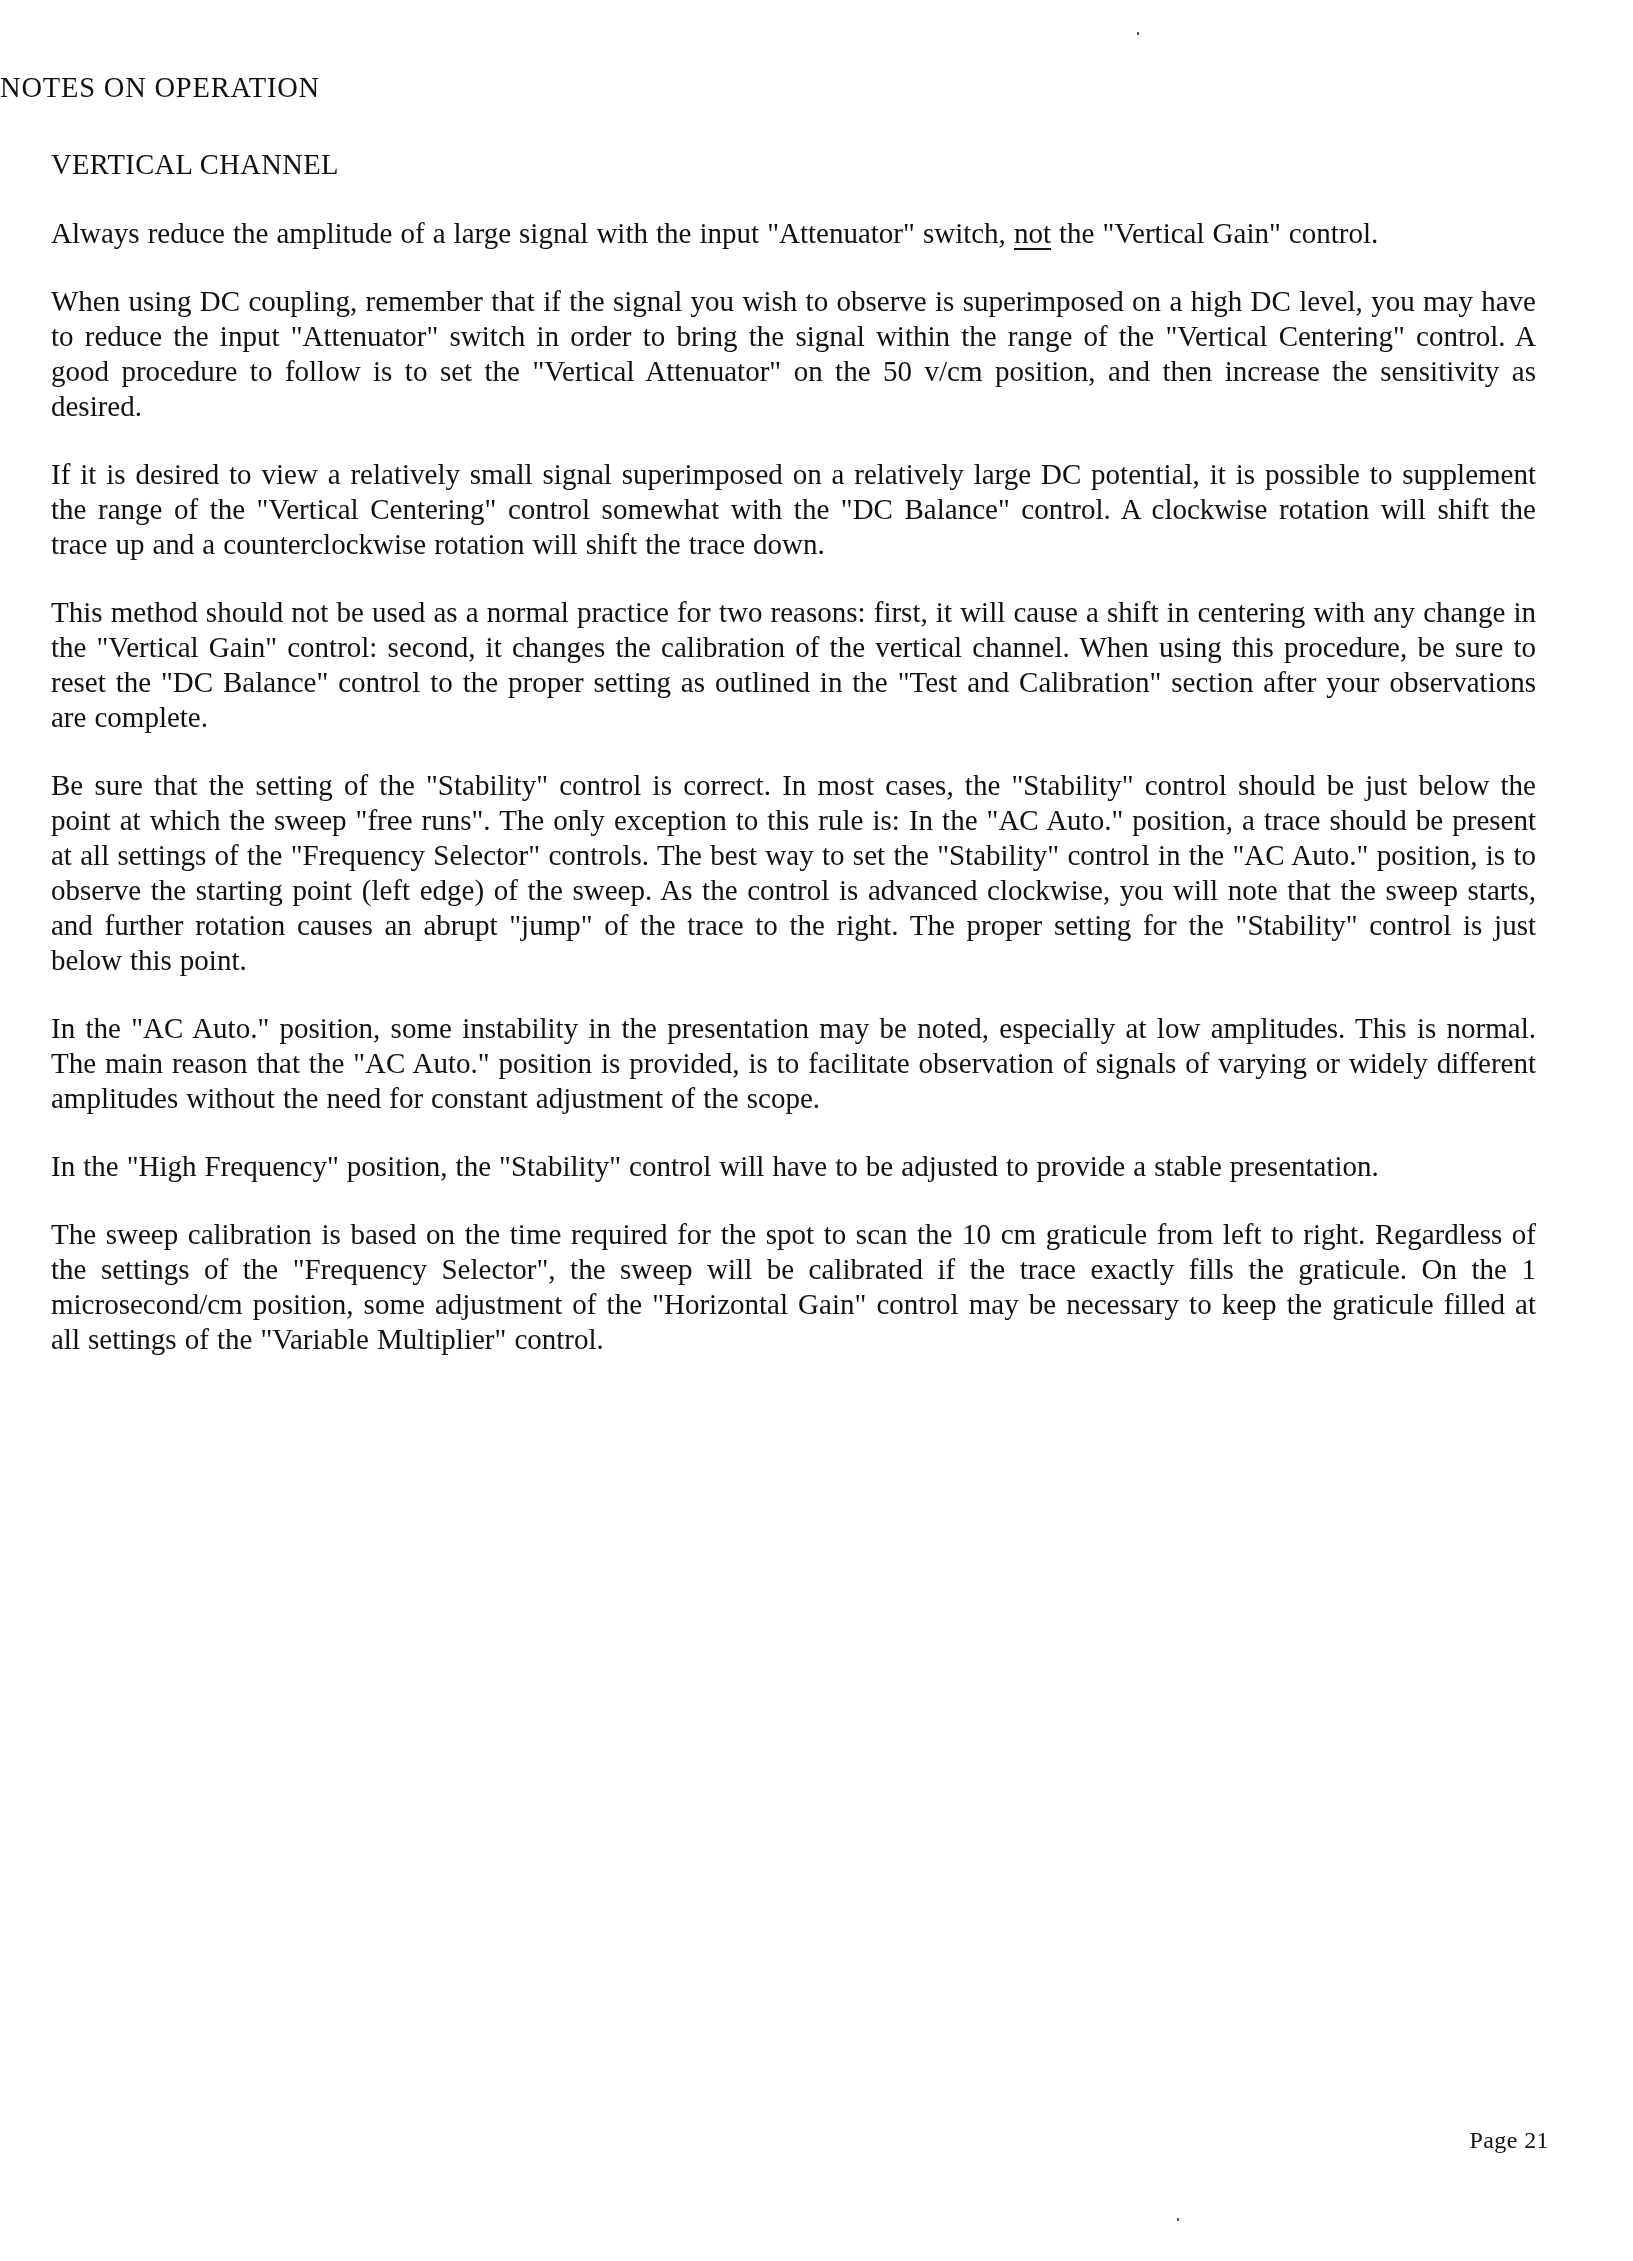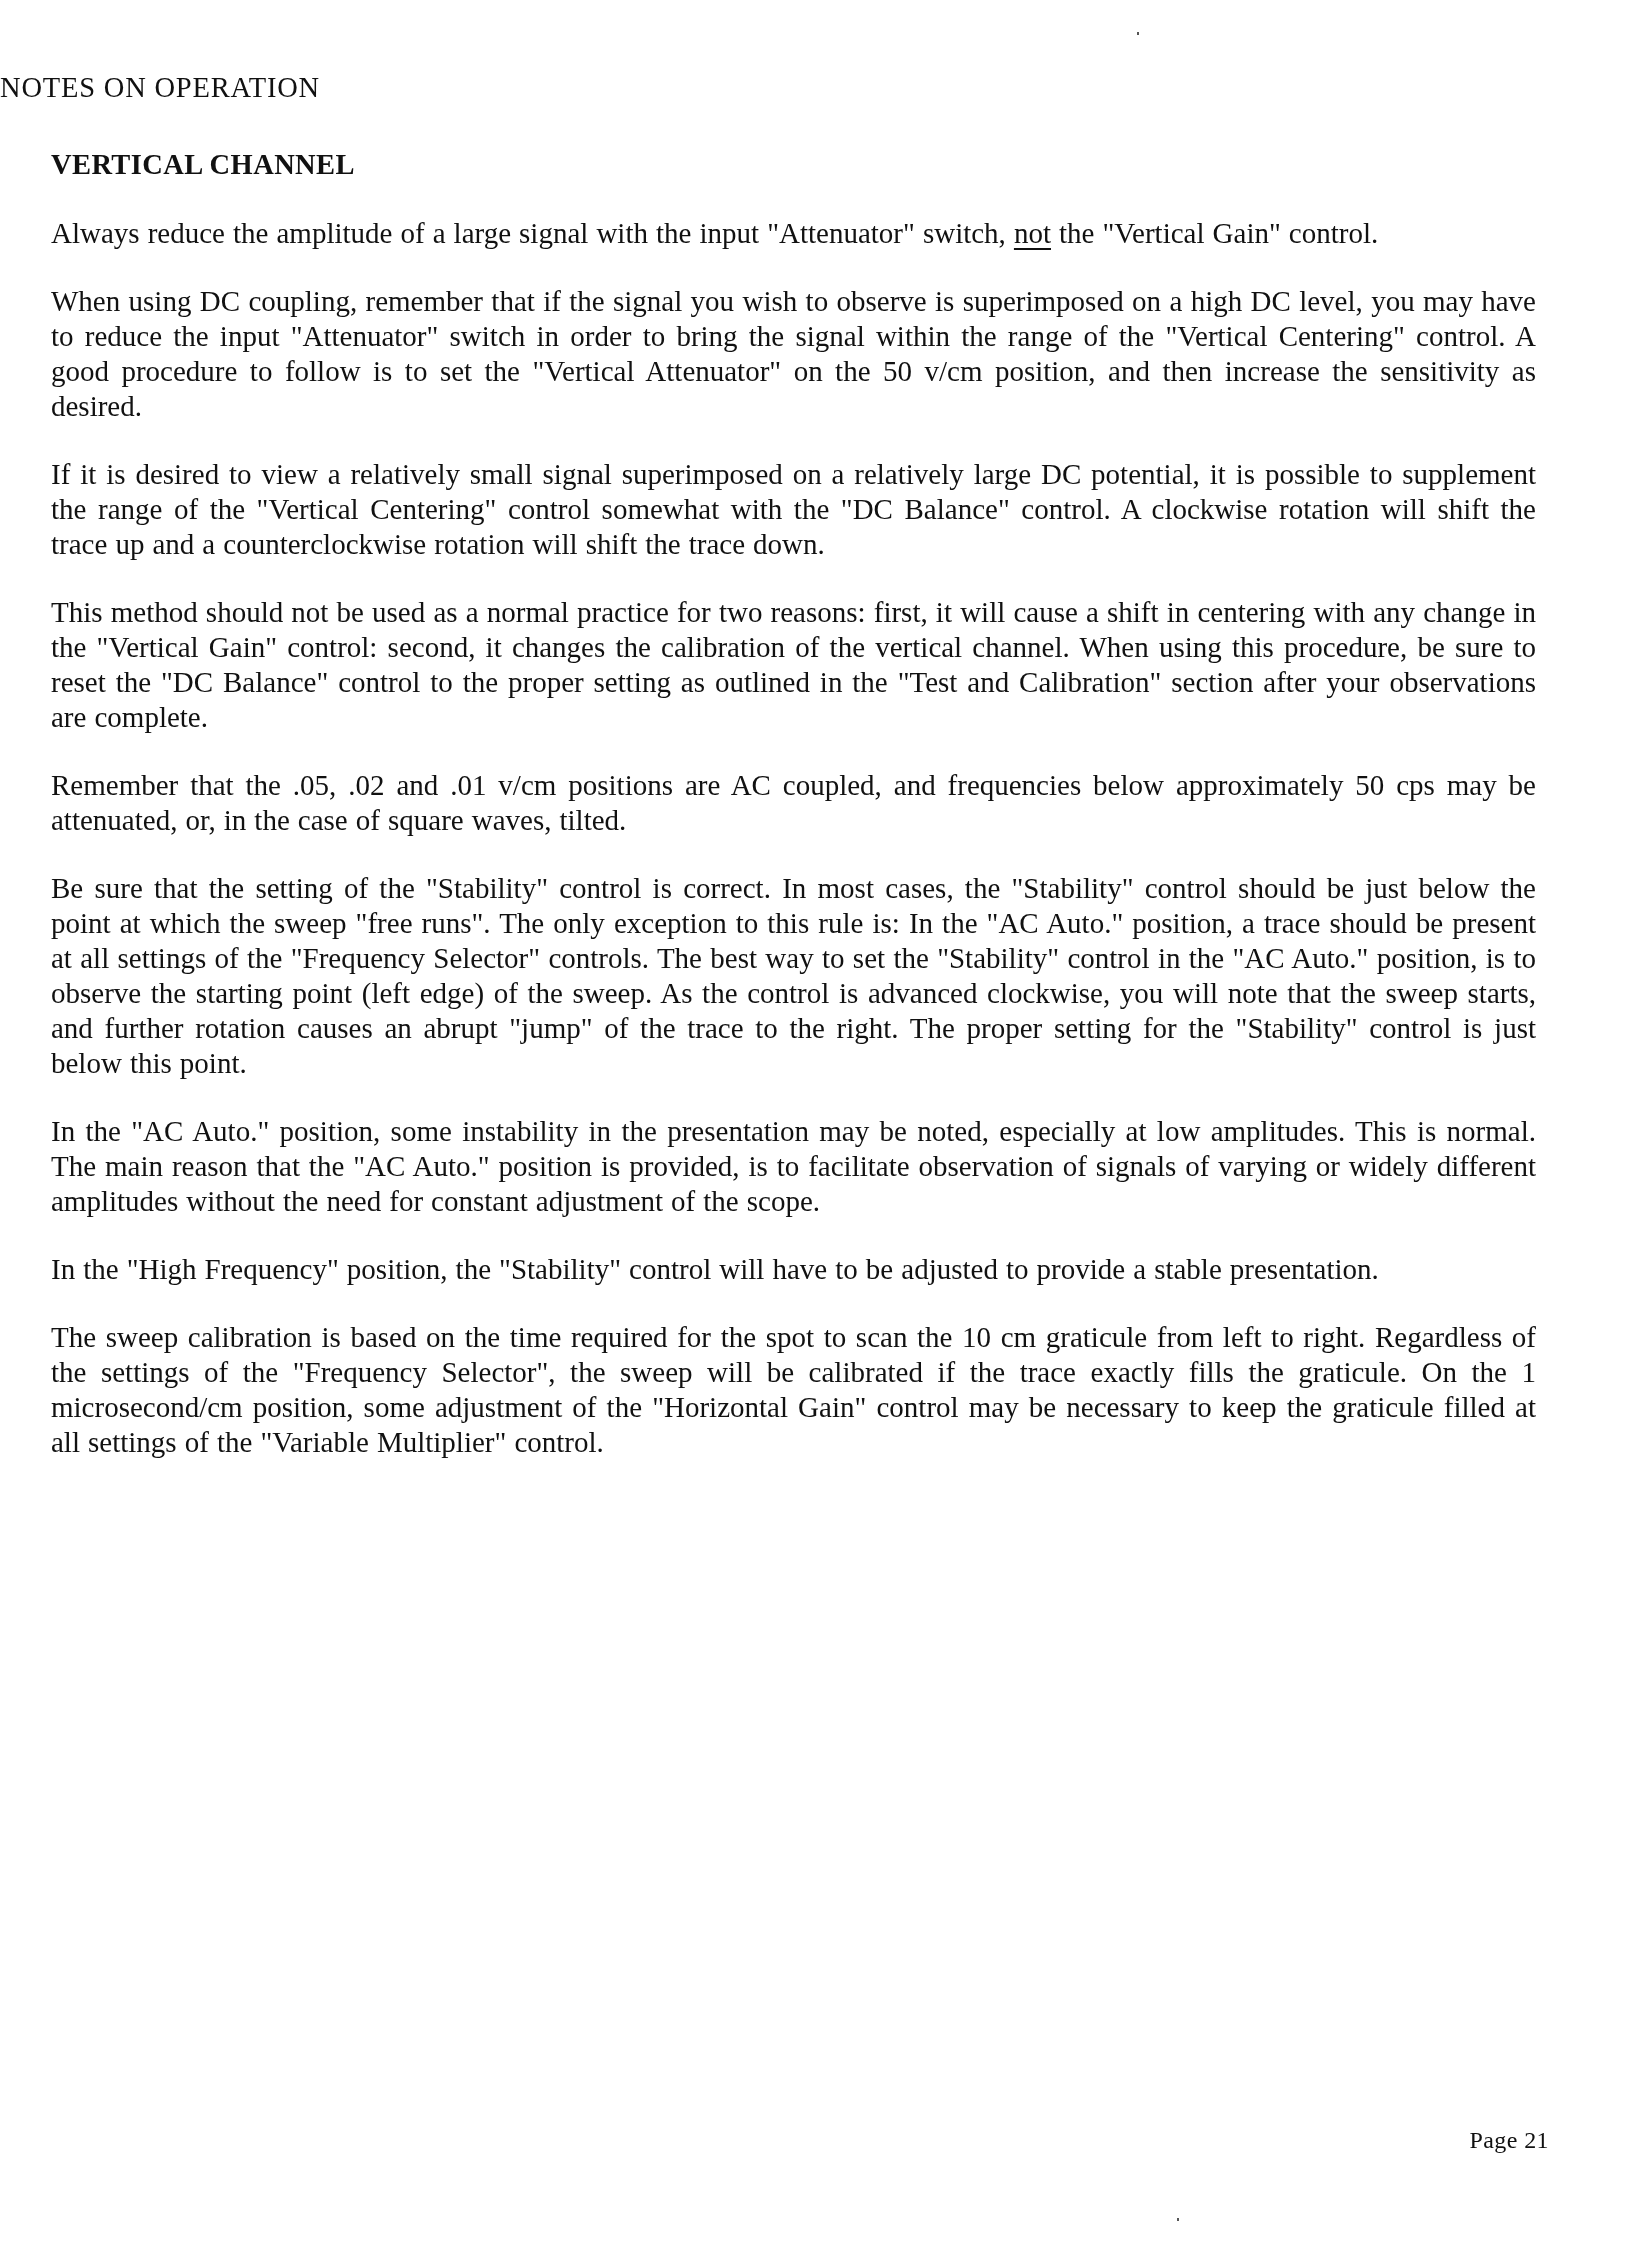--- a/index.html
+++ b/index.html
@@ -33,21 +33,21 @@
     font-weight: normal;
   }
   .content {
     position: absolute;
     left: 51px;
     top: 147px;
     width: 1497px;
   }
   .section-heading {
     font-size: 28.5px;
-    font-weight: bold;
+    font-weight: normal;
     margin: 0 0 33px 0;
     letter-spacing: 0.4px;
     line-height: 36px;
   }
   .para {
     font-size: 29px;
     line-height: 35px;
     margin: 0 12px 33px 0;
     text-align: justify;
     text-align-last: left;
@@ -80,21 +80,20 @@
   <div class="content">
 
     <section class="section">
       <h2 class="section-heading">VERTICAL CHANNEL</h2>
 
       <p class="para"><span>Always reduce the amplitude of a large signal with the input "Attenuator" switch, </span><u>not</u><span> the "Vertical Gain" control.</span></p>
 
       <p class="para">When using DC coupling, remember that if the signal you wish to observe is superimposed on a high DC level, you may have to reduce the input "Attenuator" switch in order to bring the signal within the range of the "Vertical Centering" control.  A good procedure to follow is to set the "Vertical Attenuator" on the 50 v/cm position, and then increase the sensitivity as desired.</p>
       <p class="para">If it is desired to view a relatively small signal superimposed on a relatively large DC potential, it is possible to supplement the range of the "Vertical Centering" control somewhat with the "DC Balance" control.  A clockwise rotation will shift the trace up and a counterclockwise rotation will shift the trace down.</p>
       <p class="para">This method should not be used as a normal practice for two reasons: first, it will cause a shift in centering with any change in the "Vertical Gain" control: second, it changes the calibration of the vertical channel.  When using this procedure, be sure to reset the "DC Balance" control to the proper setting as outlined in the "Test and Calibration" section after your observations are complete.</p>
-      <p class="para">Remember that the .05, .02 and .01 v/cm positions are AC coupled, and frequencies below approximately 50 cps may be attenuated, or, in the case of square waves, tilted.</p>
     </section>
 
     <section class="section">
 
       <p class="para">Be sure that the setting of the "Stability" control is correct.  In most cases, the "Stability" control should be just below the point at which the sweep "free runs".  The only exception to this rule is:  In the "AC Auto." position, a trace should be present at all settings of the "Frequency Selector" controls.  The best way to set the "Stability" control in the "AC Auto." position, is to observe the starting point (left edge) of the sweep.  As the control is advanced clockwise, you will note that the sweep starts, and further rotation causes an abrupt "jump" of the trace to the right.  The proper setting for the "Stability" control is just below this point.</p>
       <p class="para">In the "AC Auto." position, some instability in the presentation may be noted, especially at low amplitudes.  This is normal.  The main reason that the "AC Auto." position is provided, is to facilitate observation of signals of varying or widely different amplitudes without the need for constant adjustment of the scope.</p>
       <p class="para">In the "High Frequency" position, the "Stability" control will have to be adjusted to provide a stable presentation.</p>
       <p class="para">The sweep calibration is based on the time required for the spot to scan the 10 cm graticule from left to right.  Regardless of the settings of the "Frequency Selector", the sweep will be calibrated if the trace exactly fills the graticule.  On the 1 microsecond/cm position, some adjustment of the "Horizontal Gain" control may be necessary to keep the graticule filled at all settings of the "Variable Multiplier" control.</p>
     </section>
 

